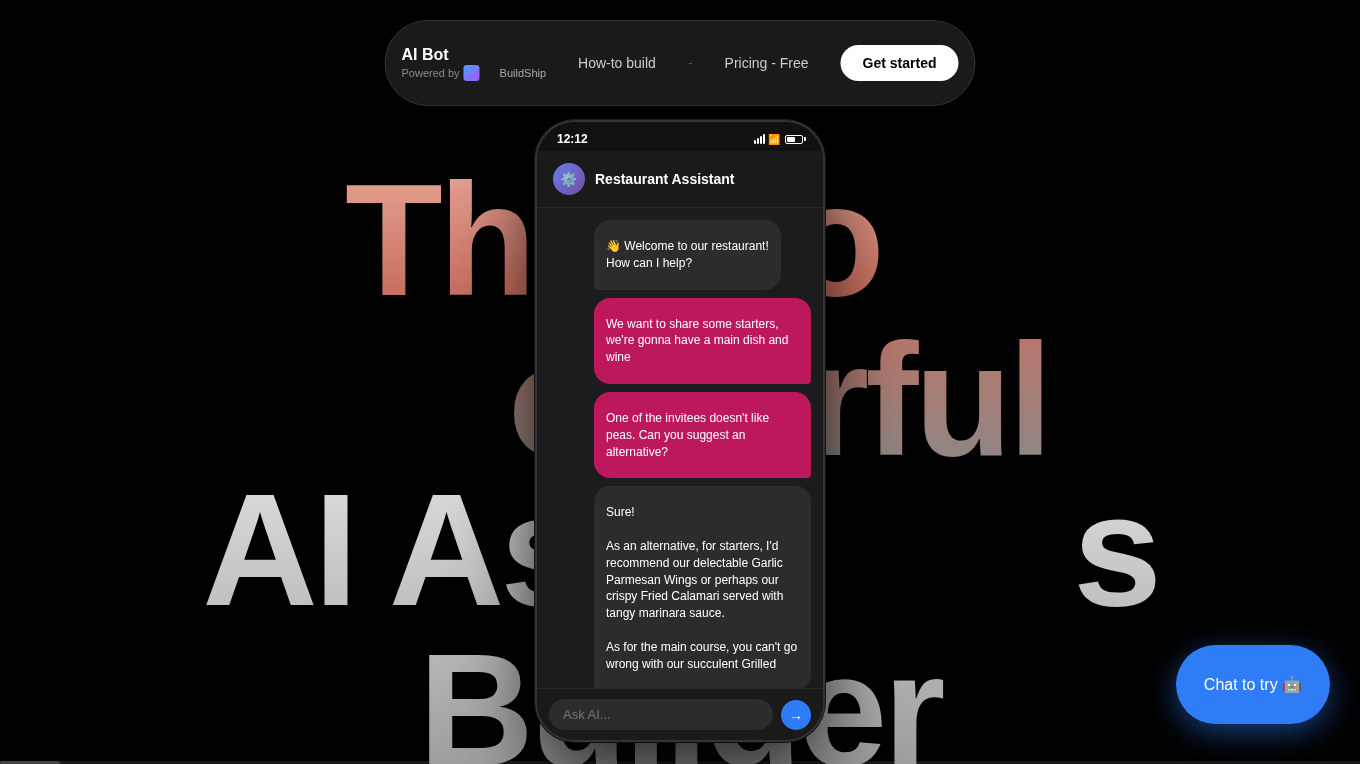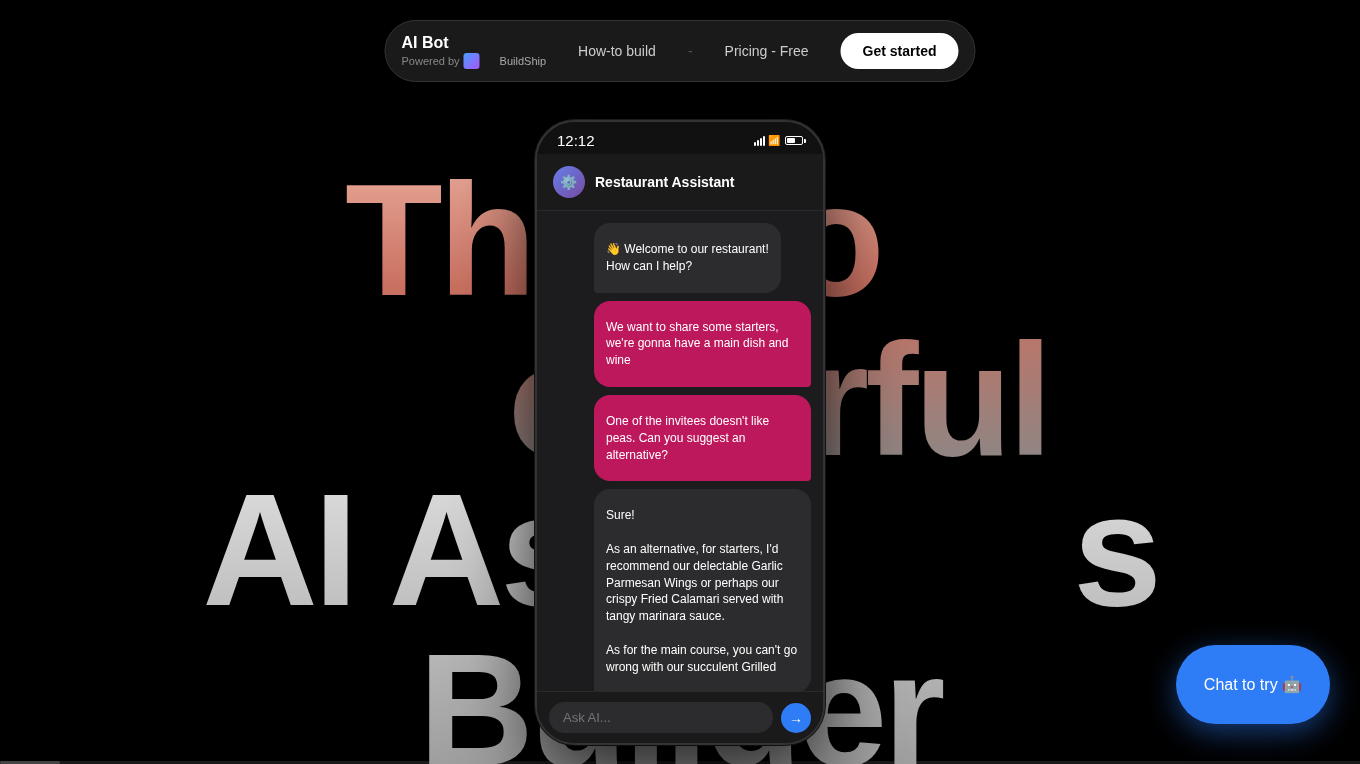--- a/index.html
+++ b/index.html
@@ -17,21 +17,21 @@
     .navbar {
       position: absolute;
       top: 20px;
       left: 50%;
       transform: translateX(-50%);
       background: #1a1a1a;
       border: 1px solid #333;
       border-radius: 50px;
       display: flex;
       align-items: center;
-      padding: 12px 16px;
+      padding: 24px 16px;
       gap: 32px;
       z-index: 100;
       min-width: 580px;
     }
 
     .nav-brand {
       display: flex;
       flex-direction: column;
     }
 
@@ -156,21 +156,21 @@
     .phone-status-bar {
       background: #111;
       display: flex;
       justify-content: space-between;
       align-items: center;
       padding: 10px 20px 5px;
       font-size: 11px;
       color: #fff;
     }
 
-    .phone-time { font-weight: 400; font-size: 15px; }
+    .phone-time { font-weight: 700; font-size: 12px; }
 
     .status-icons {
       display: flex;
       align-items: center;
       gap: 4px;
     }
 
     .signal-bars {
       display: flex;
       align-items: flex-end;

